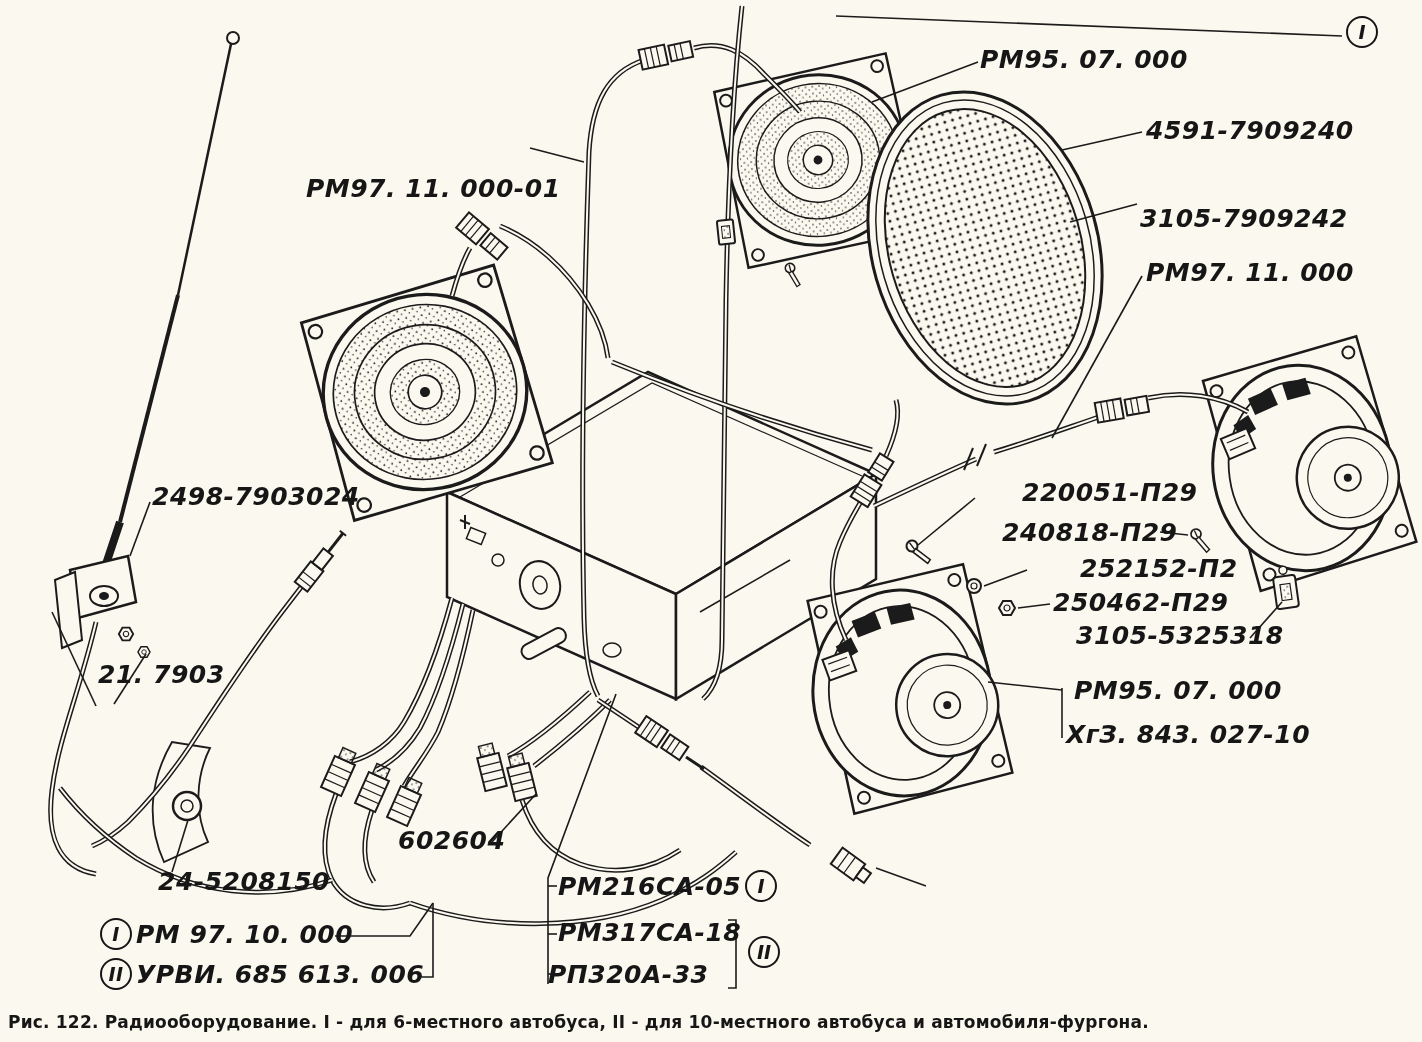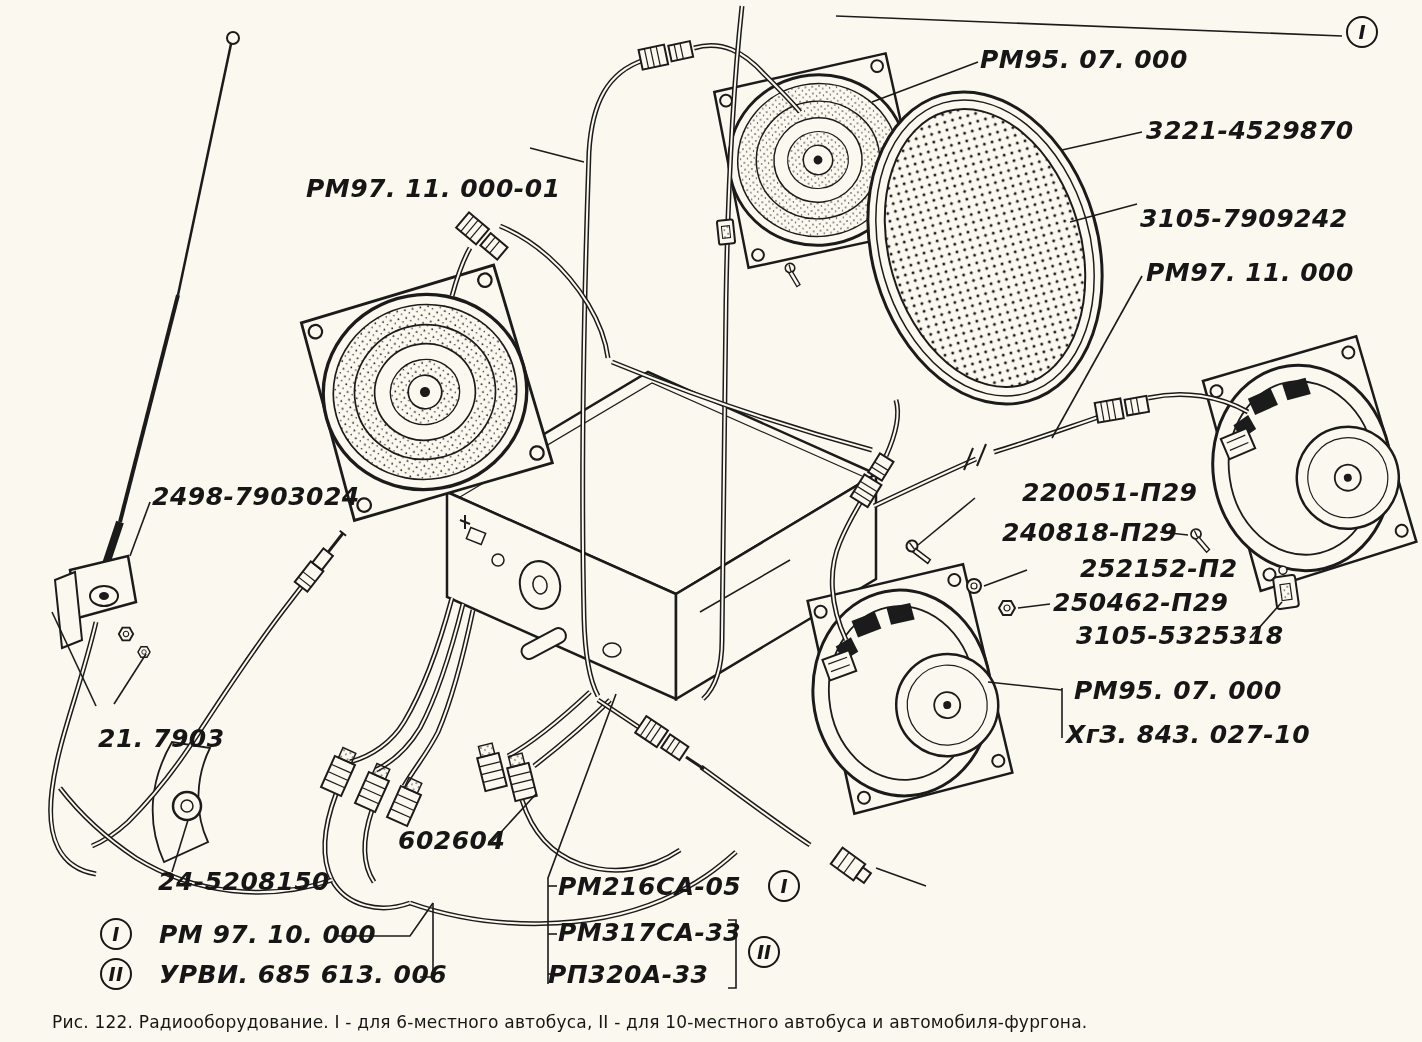--- a/index.html
+++ b/index.html
@@ -17,38 +17,37 @@
   .wo { fill: none; stroke: #1b1b1b; stroke-width: 5; }
   .wi { fill: none; stroke: #fbf9ef; stroke-width: 2; }
   .label {
     position: absolute;
     font-style: italic;
     font-weight: bold;
     font-size: 25px;
     letter-spacing: 0.5px;
     white-space: nowrap;
   }
-  .row { display: flex; align-items: center; gap: 27px; }
+  .row { display: flex; align-items: center; gap: 4px; }
   .circ {
     width: 32px; height: 32px;
     border: 2.5px solid #161616;
     border-radius: 50%;
     display: flex; align-items: center; justify-content: center;
     font-size: 19px; font-weight: bold; font-style: italic;
     flex: 0 0 auto;
   }
   .circ.abs { position: absolute; }
   .caption {
     position: absolute;
     left: 8px; top: 1012px;
     font-size: 17px;
-    font-weight: normal;
+    font-weight: bold;
     letter-spacing: 0.2px;
     white-space: nowrap;
-    margin-left: 44px;
   }
 </style>
 </head>
 <body>
 
 <div class="page">
 
   <svg class="illus" width="1422" height="1042" viewBox="0 0 1422 1042">
     <defs>
       <pattern id="dots" width="8" height="8" patternUnits="userSpaceOnUse">
@@ -315,26 +314,26 @@
       <line x1="548" y1="886" x2="557" y2="886"></line>
       <line x1="548" y1="934" x2="557" y2="934"></line>
       <line x1="548" y1="974" x2="557" y2="974"></line>
       <line x1="926" y1="886" x2="876" y2="868"></line>
       <line x1="1342" y1="36" x2="836" y2="16"></line>
       <polyline points="728,920 736,920 736,988 728,988"></polyline>
     </g>
   </svg>
 
   <div class="label" style="left:980px; top:45px;">РМ95. 07. 000</div>
-  <div class="label" style="left:1146px; top:116px;">3221-4529870</div>
+  <div class="label" style="left:1146px; top:116px;">4591-7909240</div>
   <div class="label" style="left:1140px; top:204px;">3105-7909242</div>
   <div class="label" style="left:306px; top:126px;margin-top:48px;">РМ97. 11. 000-01</div>
   <div class="label" style="left:1146px; top:258px;">РМ97. 11. 000</div>
   <div class="label" style="left:152px; top:482px;">2498-7903024</div>
-  <div class="label" style="left:98px; top:724px;">21. 7903</div>
+  <div class="label" style="left:98px; top:660px;">21. 7903</div>
   <div class="label" style="left:1022px; top:478px;">220051-П29</div>
   <div class="label" style="left:1002px; top:518px;">240818-П29</div>
   <div class="label" style="left:1080px; top:554px;">252152-П2</div>
   <div class="label" style="left:1053px; top:588px;">250462-П29</div>
   <div class="label" style="left:1076px; top:621px;">3105-5325318</div>
   <div class="label" style="left:1074px; top:676px;">РМ95. 07. 000</div>
   <div class="label" style="left:1066px; top:720px;">ХгЗ. 843. 027-10</div>
   <div class="label" style="left:398px; top:826px;">602604</div>
   <div class="label" style="left:158px; top:867px;">24-5208150</div>
 
@@ -344,21 +343,21 @@
   </div>
   <div class="label row" style="left:100px; top:958px;">
     <span class="circ">II</span>
     <span>УРВИ. 685 613. 006</span>
   </div>
 
   <div class="label row" style="left:558px; top:870px;">
     <span>РМ216СА-05</span>
     <span class="circ">I</span>
   </div>
-  <div class="label" style="left:558px; top:918px;">РМ317СА-33</div>
+  <div class="label" style="left:558px; top:918px;">РМ317СА-18</div>
   <div class="label" style="left:548px; top:960px;font-style:italic;">РП320А-33</div>
 
   <div class="circ abs" style="left:748px; top:936px;">II</div>
   <div class="circ abs" style="left:1346px; top:16px;">I</div>
 
   <div class="caption">Рис. 122. Радиооборудование. I - для 6-местного автобуса, II - для 10-местного автобуса и автомобиля-фургона.</div>
 
 </div>
 
 </body></html>

